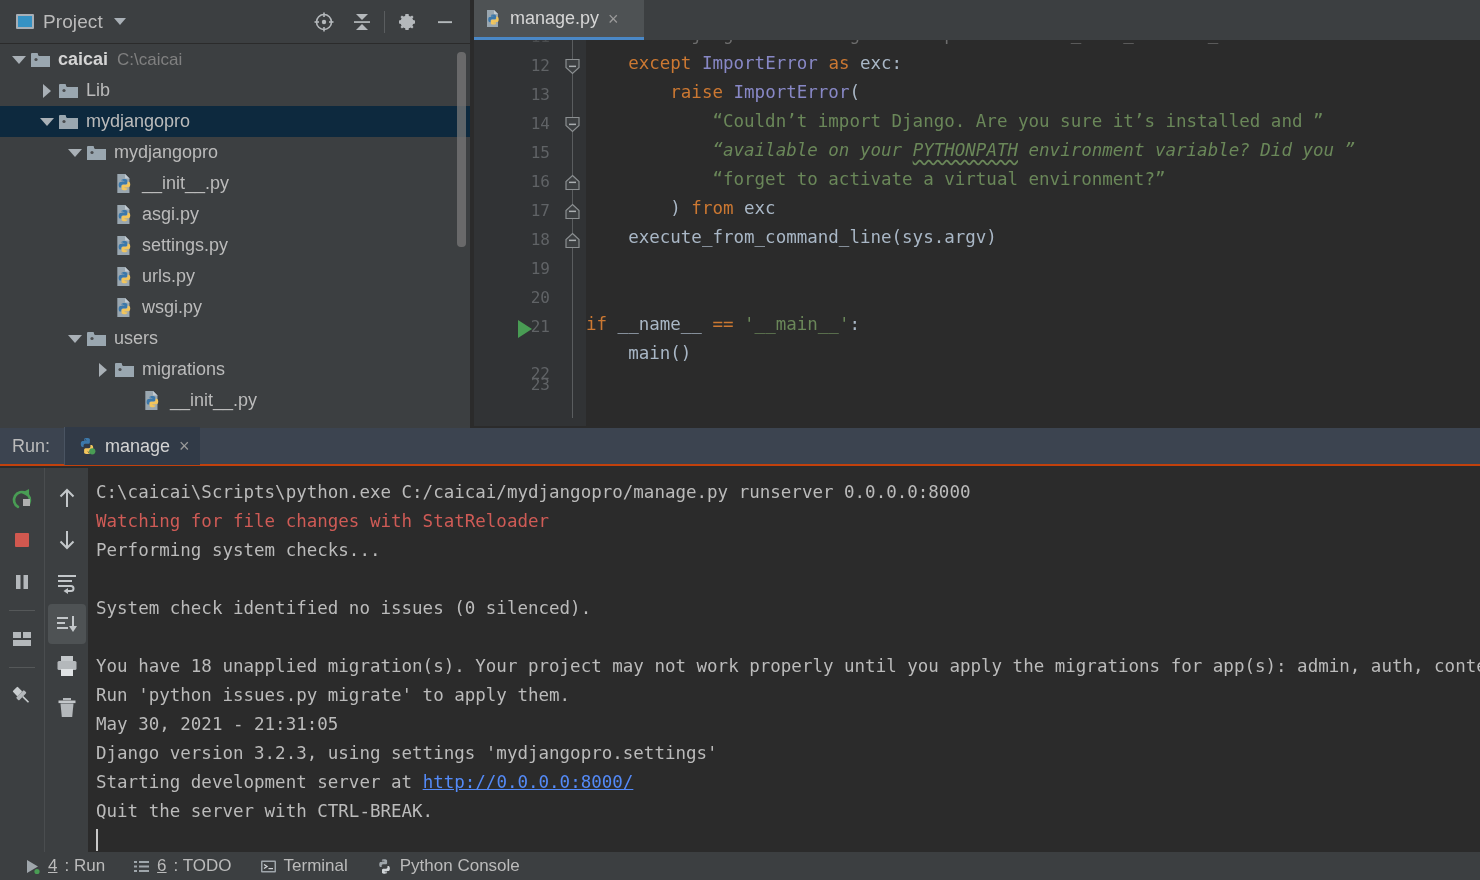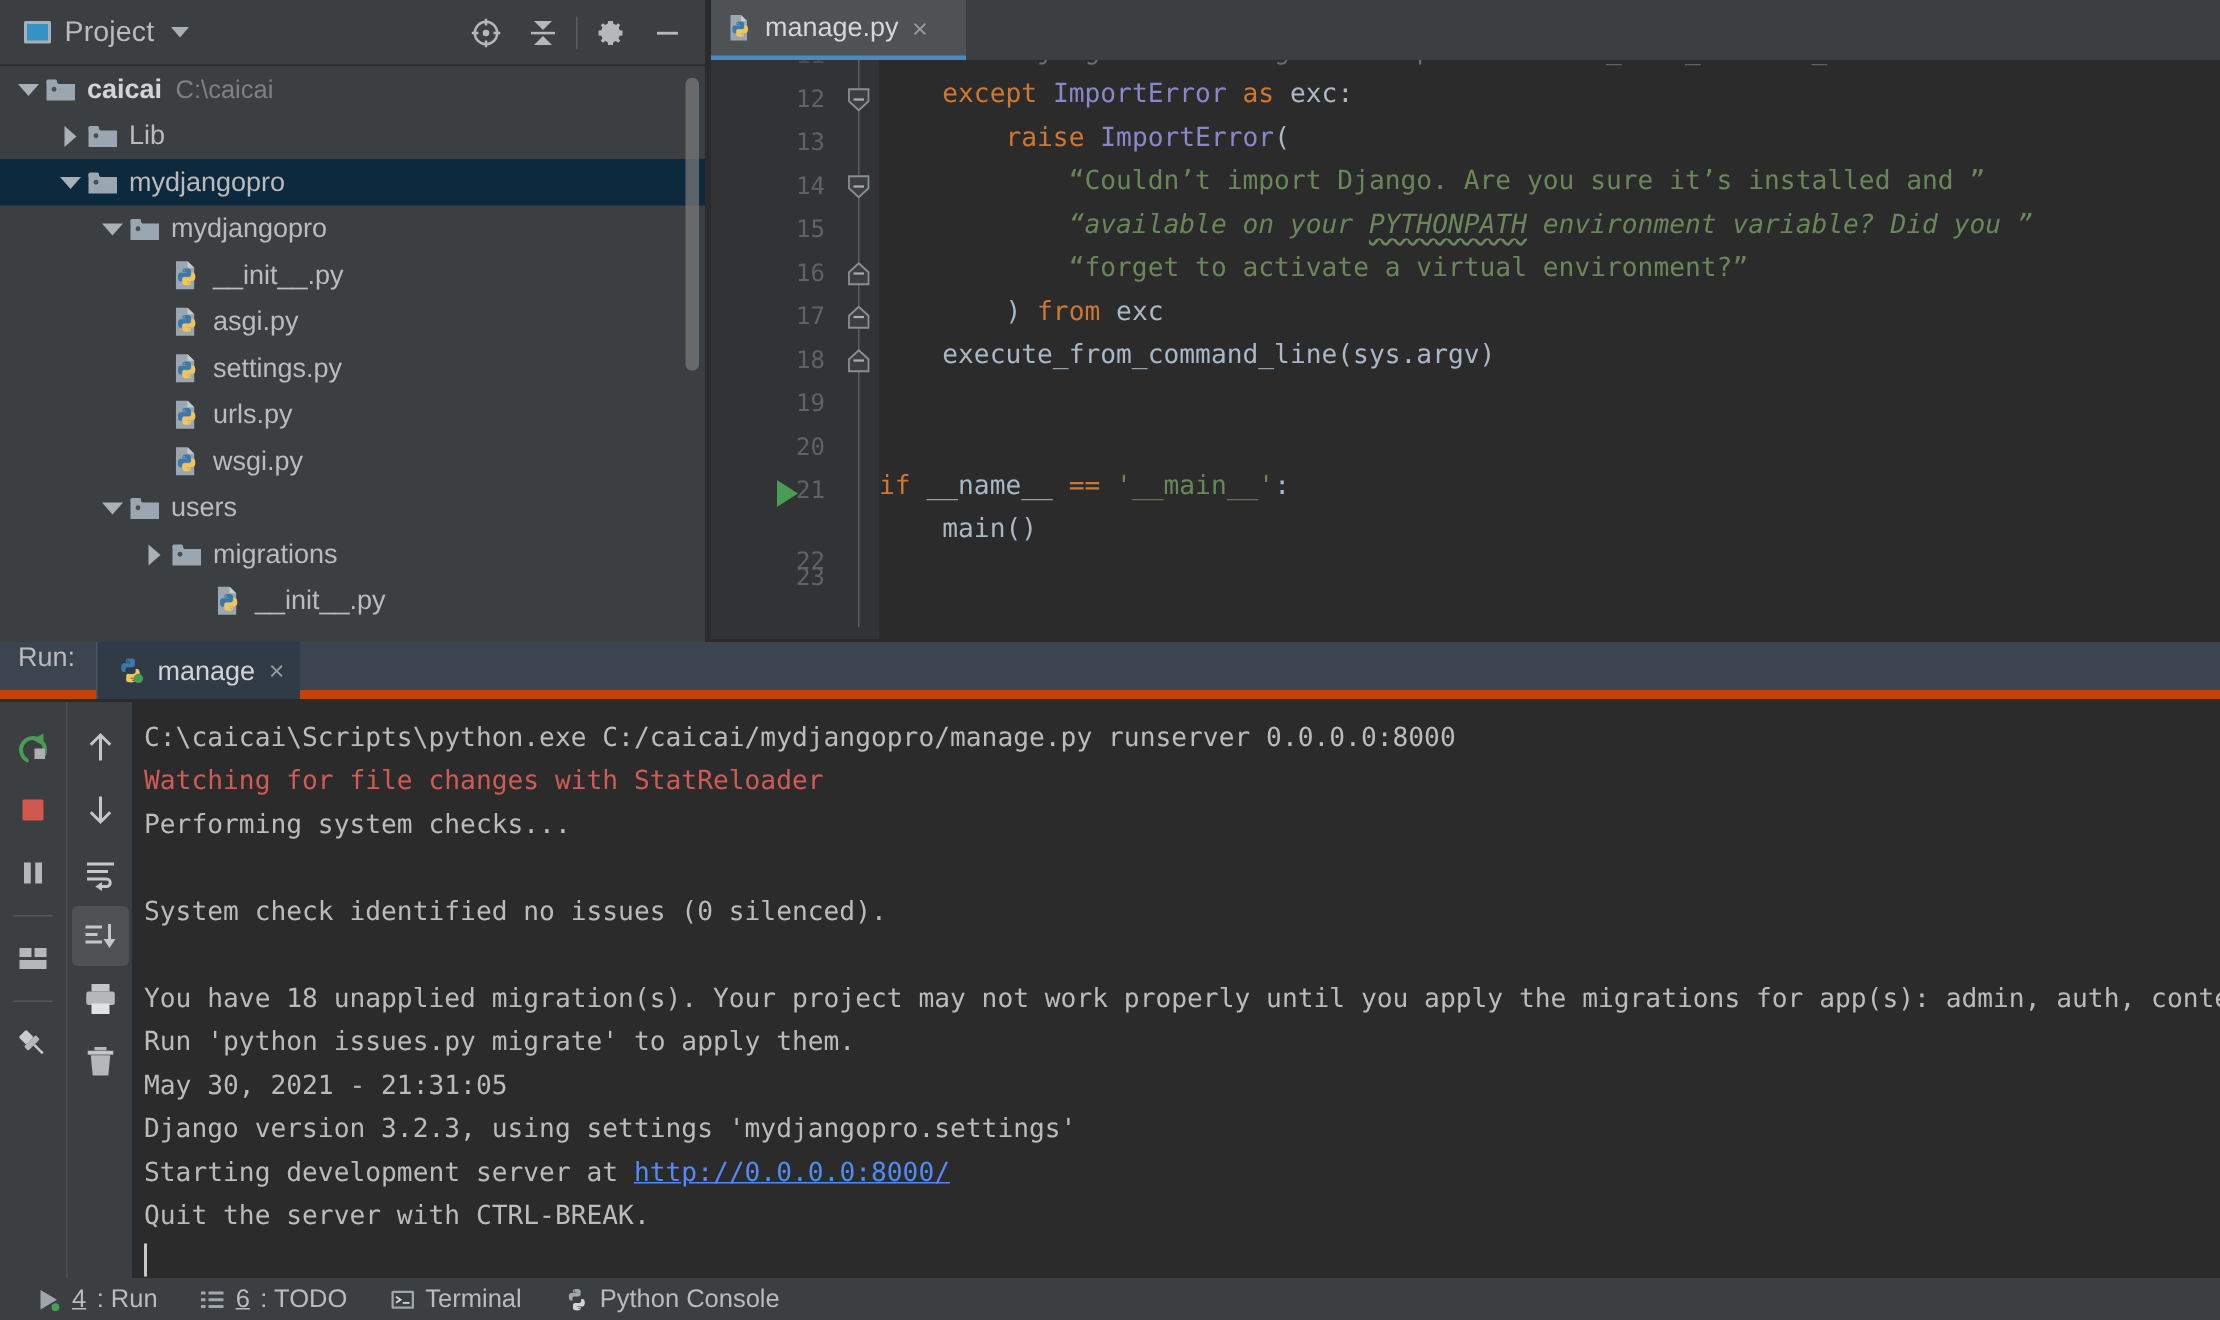--- a/index.html
+++ b/index.html
@@ -138,22 +138,22 @@
   #editor-bottom-border {
     position: absolute; left: 0; right: 0; bottom: 0; height: 2px; background: #2b2b2b;
   }
 
   
   #run-panel {
     position: absolute; left: 0; top: 428px; right: 0; bottom: 28px;
     background: #2b2b2b;
   }
   #run-header {
-    height: 38px; background: #3c4450; display: flex; align-items: flex-start;
-    border-bottom: 6px solid #c2410c;
+    height: 38px; background: #3c4450; display: flex; align-items: center;
+    border-bottom: 2px solid #c2410c;
   }
   #run-header-label {
     color: #bbbbbb; font-size: 18px; padding: 0 14px 0 12px;
   }
   #run-tab {
     height: 38px; background: #313a47; display: flex; align-items: center;
     padding: 0 10px 0 12px; border-left: 1px solid #4a5462;
   }
   #run-tab .rt-label { color: #d3d3d3; font-size: 18px; margin-left: 8px; }
   #run-body {

